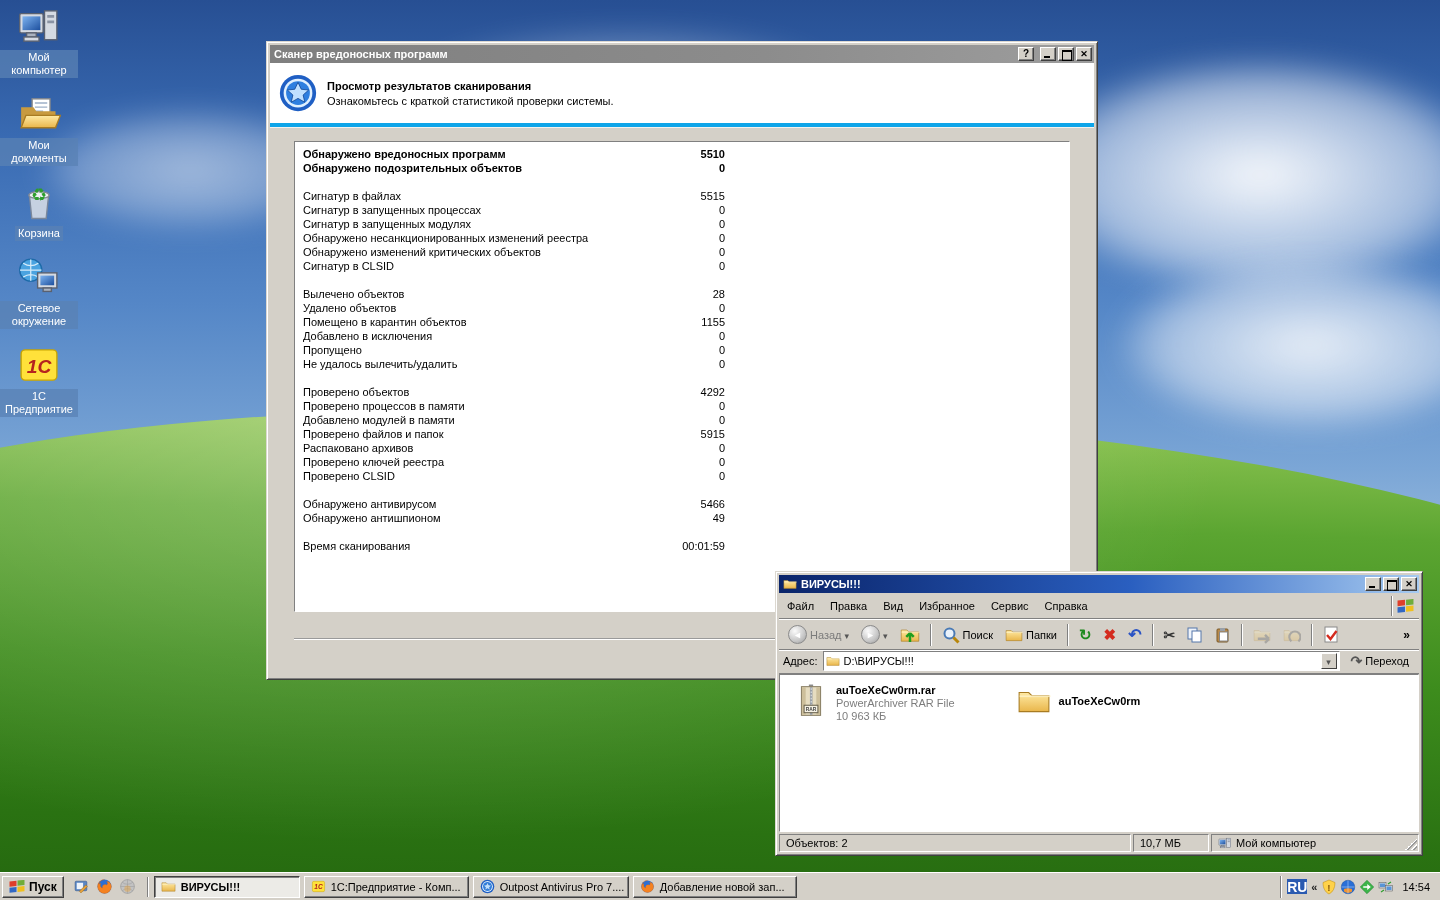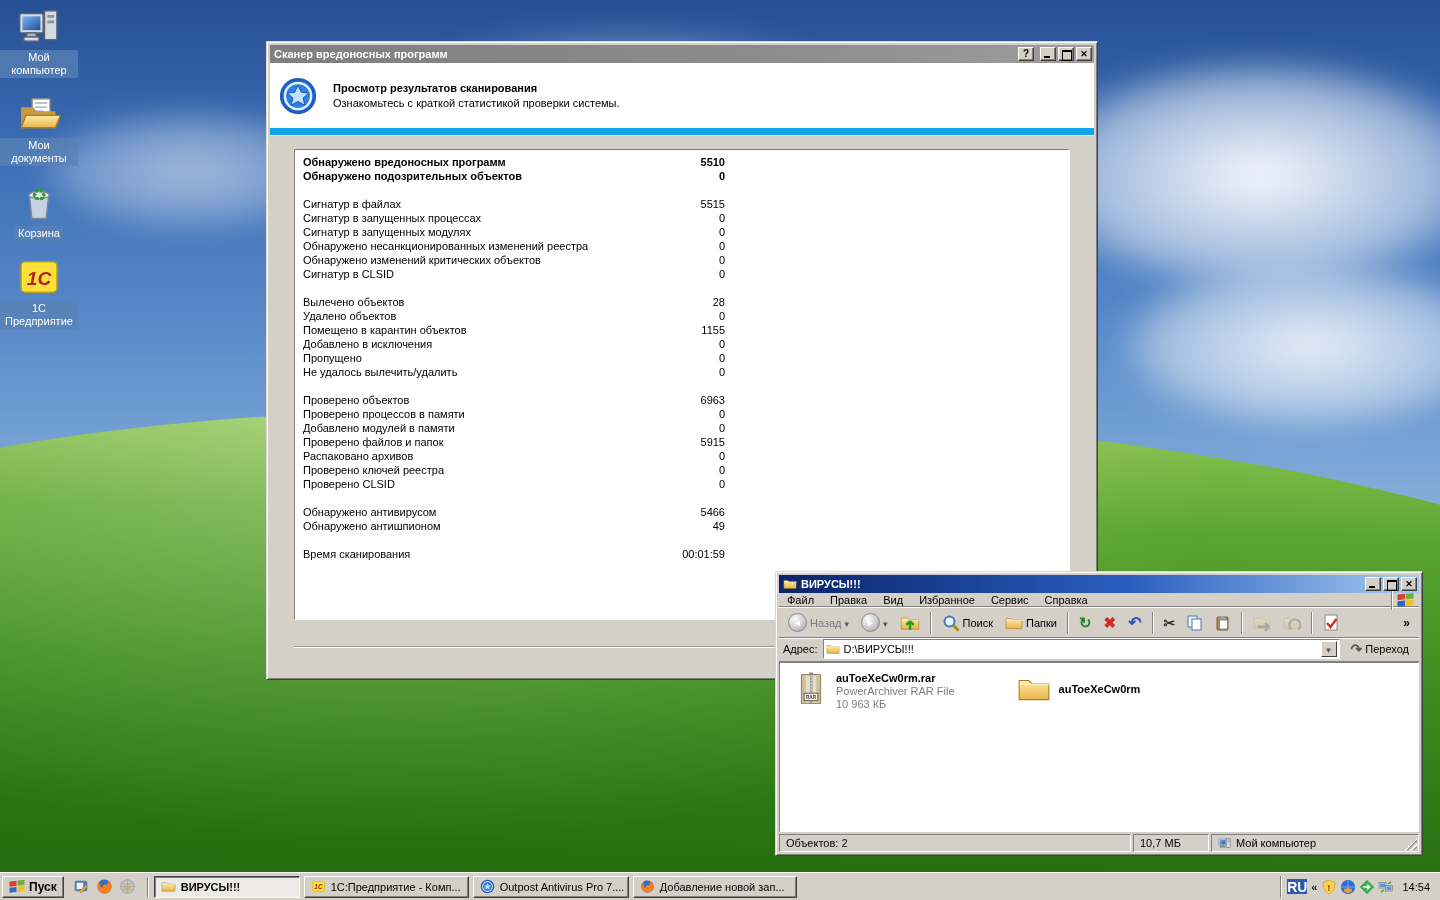--- a/index.html
+++ b/index.html
@@ -40,36 +40,36 @@
   .wbtn { width:16px; height:14px; background:#d4d0c8; position:relative; margin-left:2px;
     border:1px solid; border-color:#fff #404040 #404040 #fff; box-shadow:inset -1px -1px 0 #808080; }
   .wb-help::before { content:"?"; position:absolute; inset:0; color:#000; font-size:10px; font-weight:bold; text-align:center; line-height:12px; }
   .wb-min::before { content:""; position:absolute; left:3px; bottom:2px; width:6px; height:2px; background:#000; }
   .wb-max::before { content:""; position:absolute; left:3px; top:2px; width:8px; height:8px; border:1px solid #000; border-top-width:2px; }
   .wb-close::before { content:"✕"; position:absolute; inset:0; color:#000; font-size:9px; font-weight:bold; text-align:center; line-height:13px; }
   .gap4 { width:4px; }
 
   
   .scanner { left:266px; top:41px; width:832px; height:639px; }
-  .wiz-head { height:72px; background:#fff; display:flex; align-items:center; gap:15px; padding-left:8px;
-    border-bottom:7px solid #0ea5e9; box-shadow:0 1px 0 #f4f2ee; }
+  .wiz-head { height:64px; background:#fff; display:flex; align-items:center; gap:9px; padding-left:8px;
+    border-bottom:4px solid #0ea5e9; box-shadow:0 1px 0 #f4f2ee; }
   .wiz-head svg { width:40px; height:40px; }
   .wh-title { font-weight:bold; margin-bottom:3px; }
   .stats-panel { margin:14px 24px 0; height:471px; background:#fff; overflow:hidden;
     border:1px solid; border-color:#808080 #fff #fff #808080; padding:5px 0 0 8px; }
   .stat-group { margin-bottom:14px; }
   .stat-row { display:flex; width:422px; line-height:14px; }
   .stat-row .sl { flex:1; }
   .stat-row .sv { text-align:right; }
   .stat-row.bold { font-weight:bold; }
   .wiz-sep { margin:26px 24px 0; border-top:1px solid #9a9a9a; border-bottom:1px solid #fff; }
 
   
   .explorer { left:775px; top:571px; width:648px; height:285px; display:flex; flex-direction:column; }
-  .menubar { height:15px; display:flex; align-items:center; border-bottom:1px solid #fff; box-shadow:0 -1px 0 #808080 inset;gap:31px; }
+  .menubar { height:27px; display:flex; align-items:center; border-bottom:1px solid #fff; box-shadow:0 -1px 0 #808080 inset;gap:31px; }
   .menu-item { padding:3px 8px; cursor:default; }
   .xp-logo { margin-left:auto; width:28px; height:20px; display:flex; align-items:center; justify-content:center;
     border-left:1px solid #808080; box-shadow:1px 0 0 #fff inset; }
   .toolbar { height:30px; display:flex; align-items:center; gap:2px; padding:0 4px;
     border-bottom:1px solid #808080; box-shadow:0 1px 0 #fff; }
   .tb { display:flex; align-items:center; gap:3px; padding:2px 4px; height:26px; border:1px solid transparent; }
   .tsep { width:0; height:22px; border-left:1px solid #808080; border-right:1px solid #fff; margin:0 3px; }
   .nav-circle { width:19px; height:19px; border-radius:50%; position:relative;
     background:radial-gradient(circle at 35% 30%, #fbfbfb, #c7c7c7 60%, #989898); border:1px solid #8b8b8b; }
   .nav-circle::before { position:absolute; inset:0; text-align:center; line-height:18px; color:#fff; font-size:9px; font-weight:bold; }
@@ -262,20 +262,26 @@
     <span class="dlabel">Мои документы</span>
   </div>
       <div class="dicon">
     <svg>
           <use href="#i-recycle"></use>
         </svg>
     <span class="dlabel">Корзина</span>
   </div>
       <div class="dicon">
     <svg>
+          <use href="#i-network"></use>
+        </svg>
+    <span class="dlabel">Сетевое окружение</span>
+  </div>
+      <div class="dicon">
+    <svg>
           <use href="#i-onec"></use>
         </svg>
     <span class="dlabel">1С Предприятие</span>
   </div>
     </div>
 
   <div class="win scanner">
     <div class="tbar inactive">
       <span class="ttitle">Сканер вредоносных программ</span>
       <span class="wbtn wb-help"></span>
@@ -352,21 +358,21 @@
     <span class="sv">0</span>
   </div>
           <div class="stat-row">
     <span class="sl">Не удалось вылечить/удалить</span>
     <span class="sv">0</span>
   </div>
         </div>
         <div class="stat-group">
           <div class="stat-row">
     <span class="sl">Проверено объектов</span>
-    <span class="sv">6963</span>
+    <span class="sv">4292</span>
   </div>
           <div class="stat-row">
     <span class="sl">Проверено процессов в памяти</span>
     <span class="sv">0</span>
   </div>
           <div class="stat-row">
     <span class="sl">Добавлено модулей в памяти</span>
     <span class="sv">0</span>
   </div>
           <div class="stat-row">

